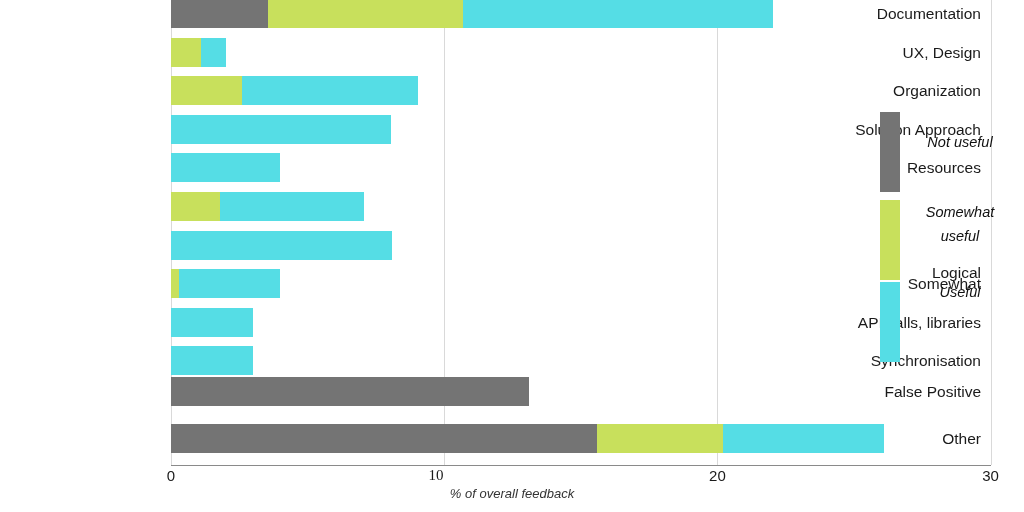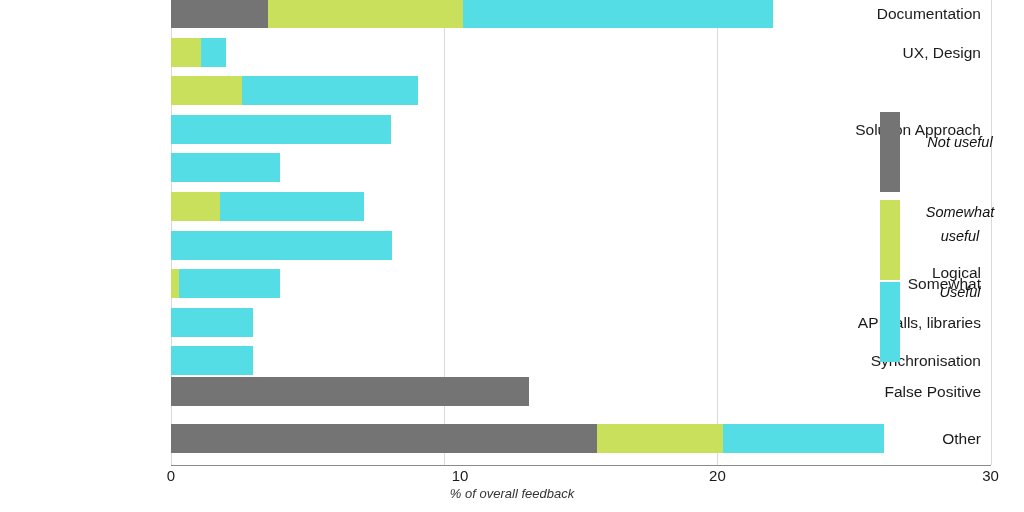--- a/index.html
+++ b/index.html
@@ -139,32 +139,34 @@
           </div>
         </div>
         <div class="row" style="top: 35.6px;">
           <div class="cat-label" style="right: 10px; text-align: center;">UX, Design</div>
           <div class="bar-wrap">
             <div class="seg" style="width: 30.052px; background: rgb(200, 224, 92);"></div>
             <div class="seg" style="width: 24.588px; background: rgb(85, 221, 229);"></div>
           </div>
         </div>
         <div class="row" style="top: 74.2px;">
+          <div class="cat-label" style="right: 10px;">Organization</div>
           <div class="bar-wrap">
             <div class="seg" style="width: 71.032px; background: rgb(200, 224, 92);"></div>
             <div class="seg" style="width: 176.214px; background: rgb(85, 221, 229);"></div>
           </div>
         </div>
         <div class="row" style="top: 112.8px;">
           <div class="cat-label" style="right: 10px;">Solution Approach</div>
           <div class="bar-wrap">
             <div class="seg" style="width: 219.926px; background: rgb(85, 221, 229);"></div>
           </div>
         </div>
         <div class="row" style="top: 151.4px;">
+          <div class="cat-label" style="right: 10px;">Resources</div>
           <div class="bar-wrap">
             <div class="seg" style="width: 109.28px; background: rgb(85, 221, 229);"></div>
           </div>
         </div>
         <div class="row" style="top: 190px;">
           <div class="bar-wrap">
             <div class="seg" style="width: 49.176px; background: rgb(200, 224, 92);"></div>
             <div class="seg" style="width: 143.43px; background: rgb(85, 221, 229);"></div>
           </div>
         </div>
@@ -206,21 +208,21 @@
             <div class="seg" style="width: 125.672px; background: rgb(200, 224, 92);"></div>
             <div class="seg" style="width: 161.188px; background: rgb(85, 221, 229);"></div>
           </div>
         </div>
       </div>
   </div>
 
   <div class="axis-line"></div>
   <div id="xticks">
       <div class="xtick" style="left: 171px;">0</div>
-      <div class="xtick" style="left: 460px;">10</div>
+      <div class="xtick" style="left: 436px; font-family: Liberation Serif, serif;">10</div>
       <div class="xtick" style="left: 717.4px;">20</div>
       <div class="xtick" style="left: 990.6px;">30</div>
     </div>
   <div class="x-axis-title">% of overall feedback</div>
 
   <div class="legend" id="legend">
       <div class="legend-item">
         <div class="legend-swatch" style="background: rgb(116, 116, 116); top: 0px; height: 80px;"></div>
         <div class="legend-text" style="top: 18px;">Not useful</div>
       </div>

